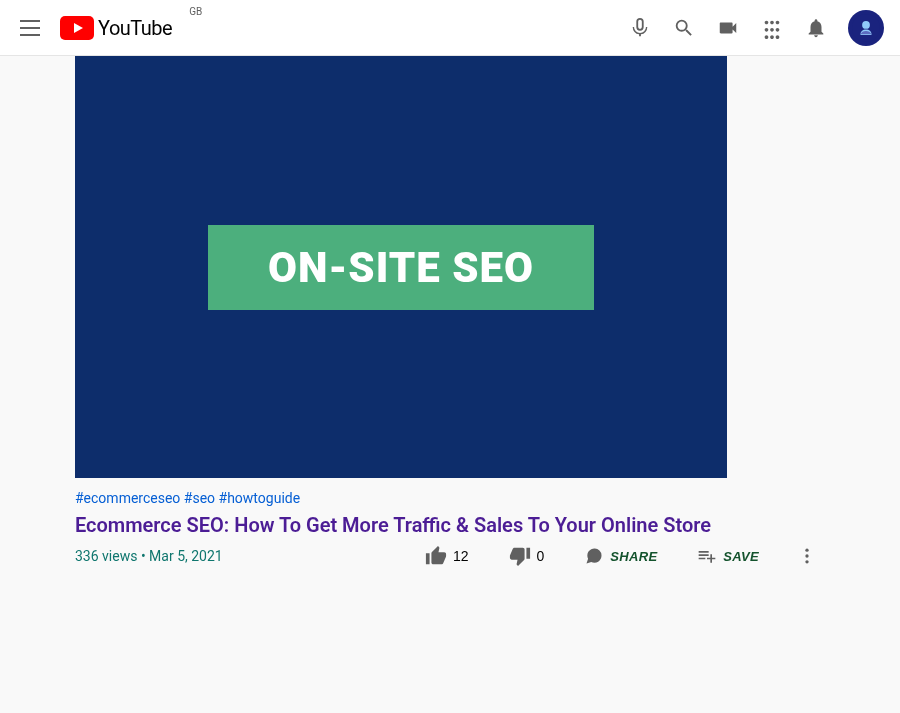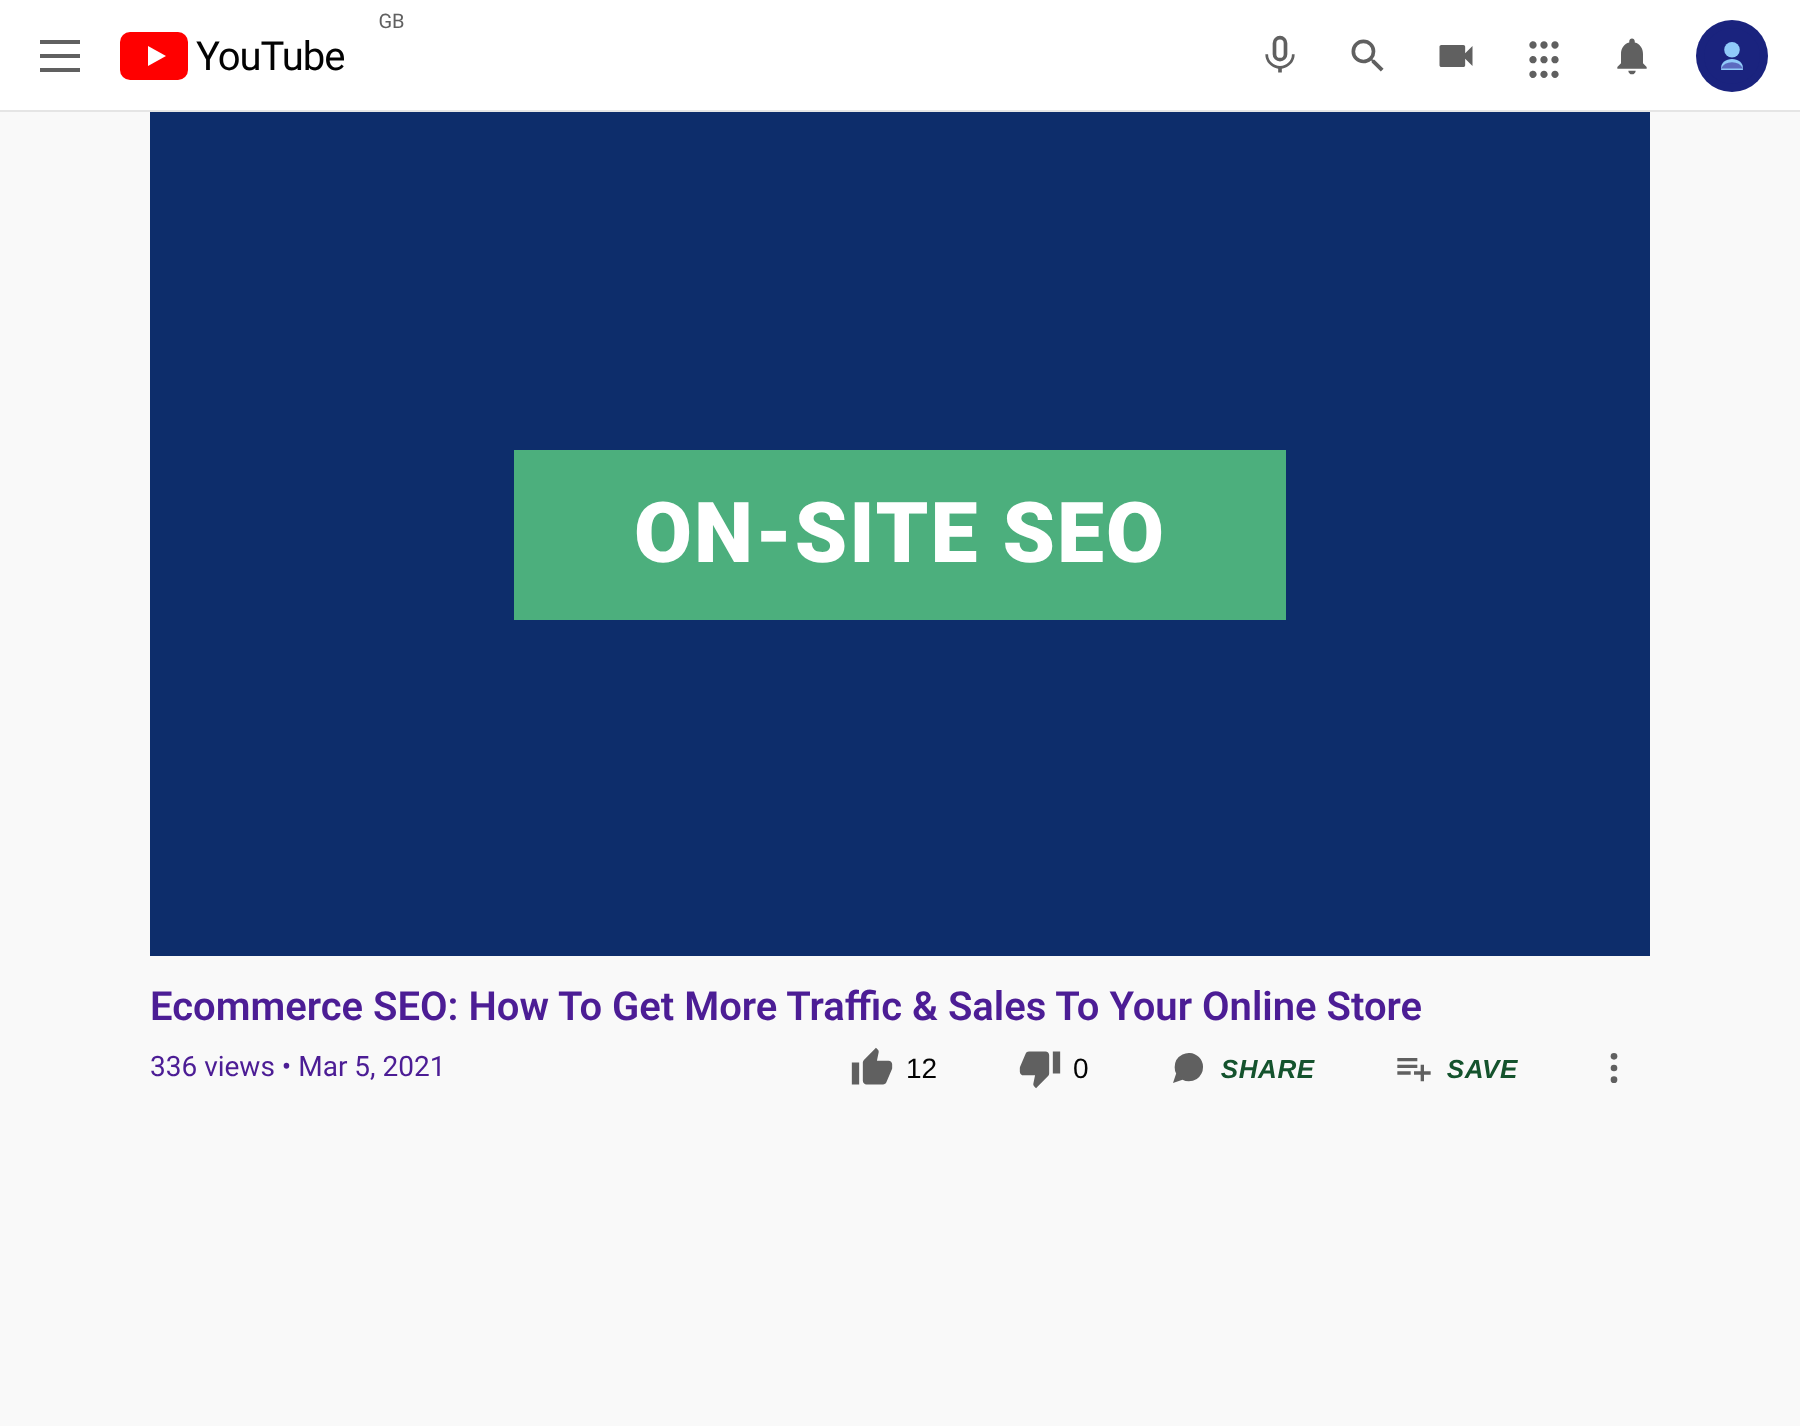--- a/index.html
+++ b/index.html
@@ -93,21 +93,21 @@
 
     
     .main-content {
       margin-top: 56px;
       padding: 0 75px;
       background: #f9f9f9;
     }
 
     
     .video-player {
-      width: 750px;
+      width: 652px;
       height: 422px;
       background: #0d2d6b;
       margin-top: 20px;
       display: flex;
       align-items: center;
       justify-content: center;
       position: relative;
     }
     .video-banner {
       background: #4caf7d;
@@ -140,21 +140,21 @@
       color: #4c1d95;
       line-height: 1.3;
     }
     .video-meta-row {
       display: flex;
       align-items: center;
       justify-content: space-between;
     }
     .video-stats {
       font-size: 14px;
-      color: #4c1d95;
+      color: #0f766e;
     }
     .video-actions {
       display: flex;
       align-items: center;
       gap: 20px;
     }
     .action-btn {
       display: flex;
       align-items: center;
       gap: 6px;
@@ -266,20 +266,21 @@
 
 <div class="main-content">
 
   <div class="video-player" style="background: rgb(13, 45, 107);">
     <div class="video-banner" style="background: rgb(76, 175, 125);">
       <span class="video-banner-text">ON-SITE SEO</span>
     </div>
   </div>
 
   <div class="video-info">
+    <div class="video-tags">#ecommerceseo #seo #howtoguide</div>
     <div class="video-title">Ecommerce SEO: How To Get More Traffic &amp; Sales To Your Online Store</div>
     <div class="video-meta-row">
       <div class="video-stats">336 views • Mar 5, 2021</div>
       <div class="video-actions">
 
         <button class="action-btn">
           <svg width="22" height="22" viewBox="0 0 24 24" fill="#606060">
             <path d="M1 21h4V9H1v12zm22-11c0-1.1-.9-2-2-2h-6.31l.95-4.57.03-.32c0-.41-.17-.79-.44-1.06L14.17 1 7.59 7.59C7.22 7.95 7 8.45 7 9v10c0 1.1.9 2 2 2h9c.83 0 1.54-.5 1.84-1.22l3.02-7.05c.09-.23.14-.47.14-.73v-2z"></path>
           </svg>
           <span class="count">12</span>

